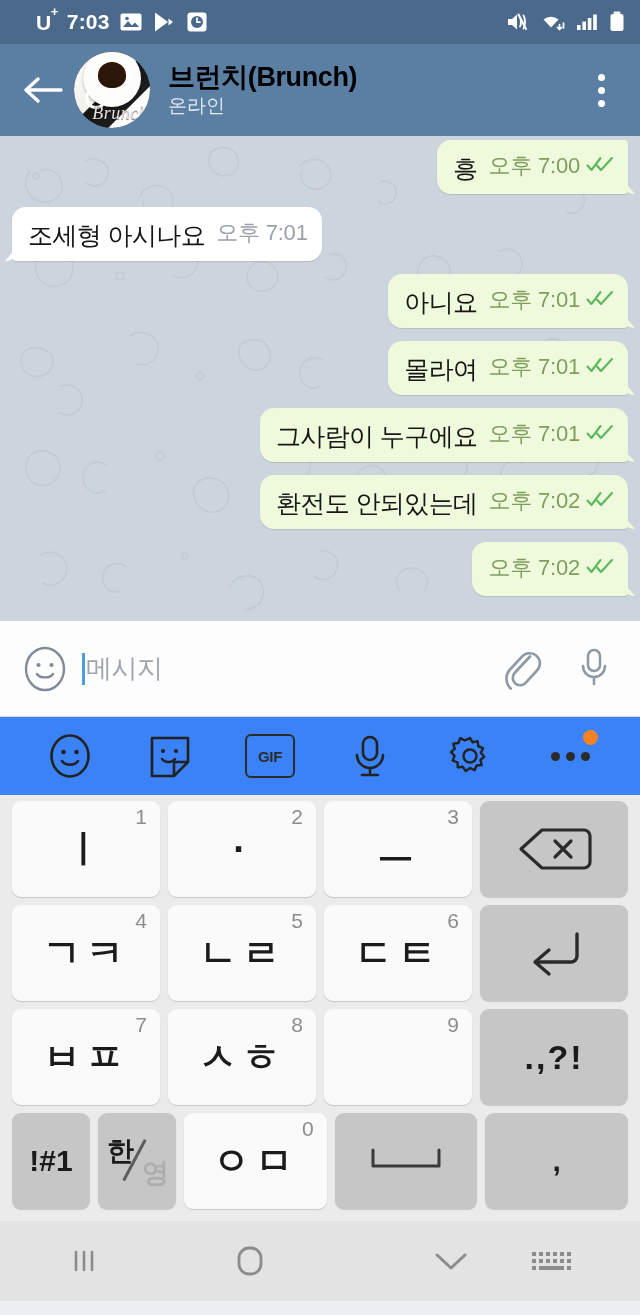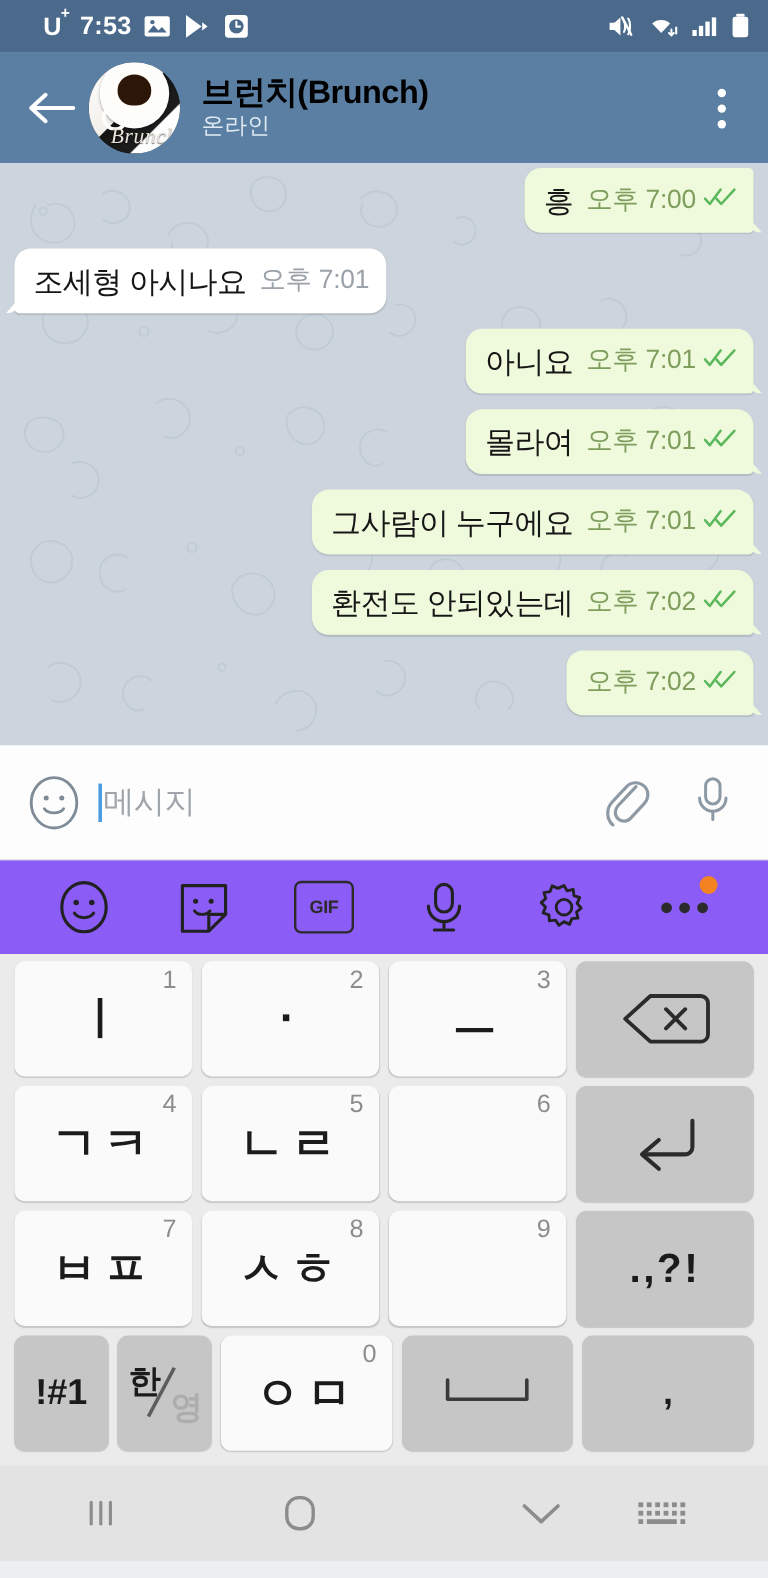--- a/index.html
+++ b/index.html
@@ -109,21 +109,21 @@
   .ib-left{flex:0 0 auto;display:flex;align-items:center;}
   .ib-mid{flex:1 1 auto;display:flex;align-items:center;min-width:0;}
   .caret{width:3px;height:32px;background:#4d9ee0;margin-right:1px;flex:0 0 auto;}
   .ph{font-size:26px;color:#9fa5ab;letter-spacing:-.5px;}
   .ib-right{flex:0 0 auto;display:flex;align-items:center;gap:34px;padding-right:6px;}
 
   
   .kbd{background:#ebebeb;padding:0 0 4px;}
   .kbd-top{
     height:78px;display:flex;align-items:center;justify-content:space-around;
-    background:#8b5cf6;padding:0 20px;box-sizing:border-box;
+    background:#3b82f6;padding:0 20px;box-sizing:border-box;
   }
   .kt{position:relative;display:flex;align-items:center;justify-content:center;width:64px;height:64px;}
   .dots{display:flex;gap:6px;align-items:center;}
   .dots i{width:9px;height:9px;border-radius:50%;background:#2b2b2b;display:block;}
   .badge{position:absolute;top:6px;right:4px;width:15px;height:15px;border-radius:50%;background:#f58220;}
   .gifbox{
     width:46px;height:40px;border:2.5px solid #2b2b2b;border-radius:6px;
     display:flex;align-items:center;justify-content:center;
     font-size:15px;font-weight:bold;color:#2b2b2b;letter-spacing:-.3px;
   }
@@ -164,21 +164,21 @@
   .kbico .wide{grid-column:2 / 6;width:auto;height:4px;}
 </style>
 </head>
 <body>
 
 <div class="phone">
 
   <div class="statusbar">
     <div class="sb-left">
       <span class="carrier"><span>U</span><sup>+</sup></span>
-      <span class="sb-time">7:53</span>
+      <span class="sb-time">7:03</span>
       <span class="sb-ico">
         <svg width="24" height="24" viewBox="0 0 24 24">
             <rect x="1.5" y="3.5" width="21" height="17" rx="2" fill="#fff"></rect>
             <path d="M4 17l5-6 4 4.5 3-3 4 4.5z" fill="#4b6a8b"></path>
             <circle cx="8" cy="8.5" r="1.8" fill="#4b6a8b"></circle>
           </svg>
       </span>
       <span class="sb-ico">
         <svg width="24" height="24" viewBox="0 0 24 24">
             <path d="M3 2.5l13 9.5-13 9.5z" fill="#fff"></path>
@@ -504,20 +504,21 @@
         <div class="key">
           <span class="num">4</span>
           <span class="lab">ㄱㅋ</span>
         </div>
         <div class="key">
           <span class="num">5</span>
           <span class="lab">ㄴㄹ</span>
         </div>
         <div class="key">
           <span class="num">6</span>
+          <span class="lab">ㄷㅌ</span>
         </div>
         <div class="key fn">
           <svg width="62" height="54" viewBox="0 0 62 54">
               <path d="M54 8v22a6 6 0 01-6 6H14" stroke="#2b2b2b" stroke-width="3.4" fill="none" stroke-linecap="round" stroke-linejoin="round"></path>
               <path d="M26 24L12 36l14 12" stroke="#2b2b2b" stroke-width="3.4" fill="none" stroke-linecap="round" stroke-linejoin="round"></path>
             </svg>
         </div>
       </div>
 
       <div class="krow">

